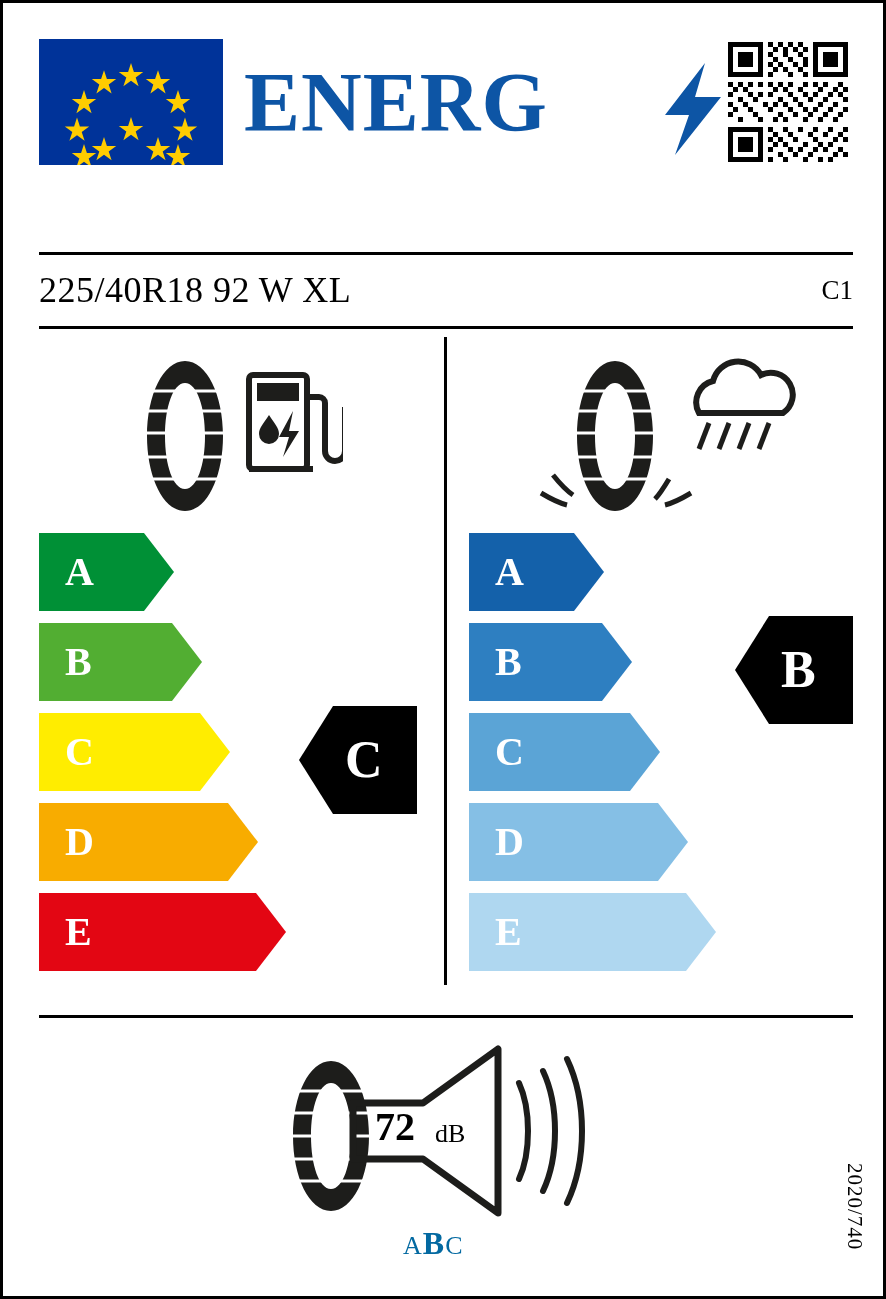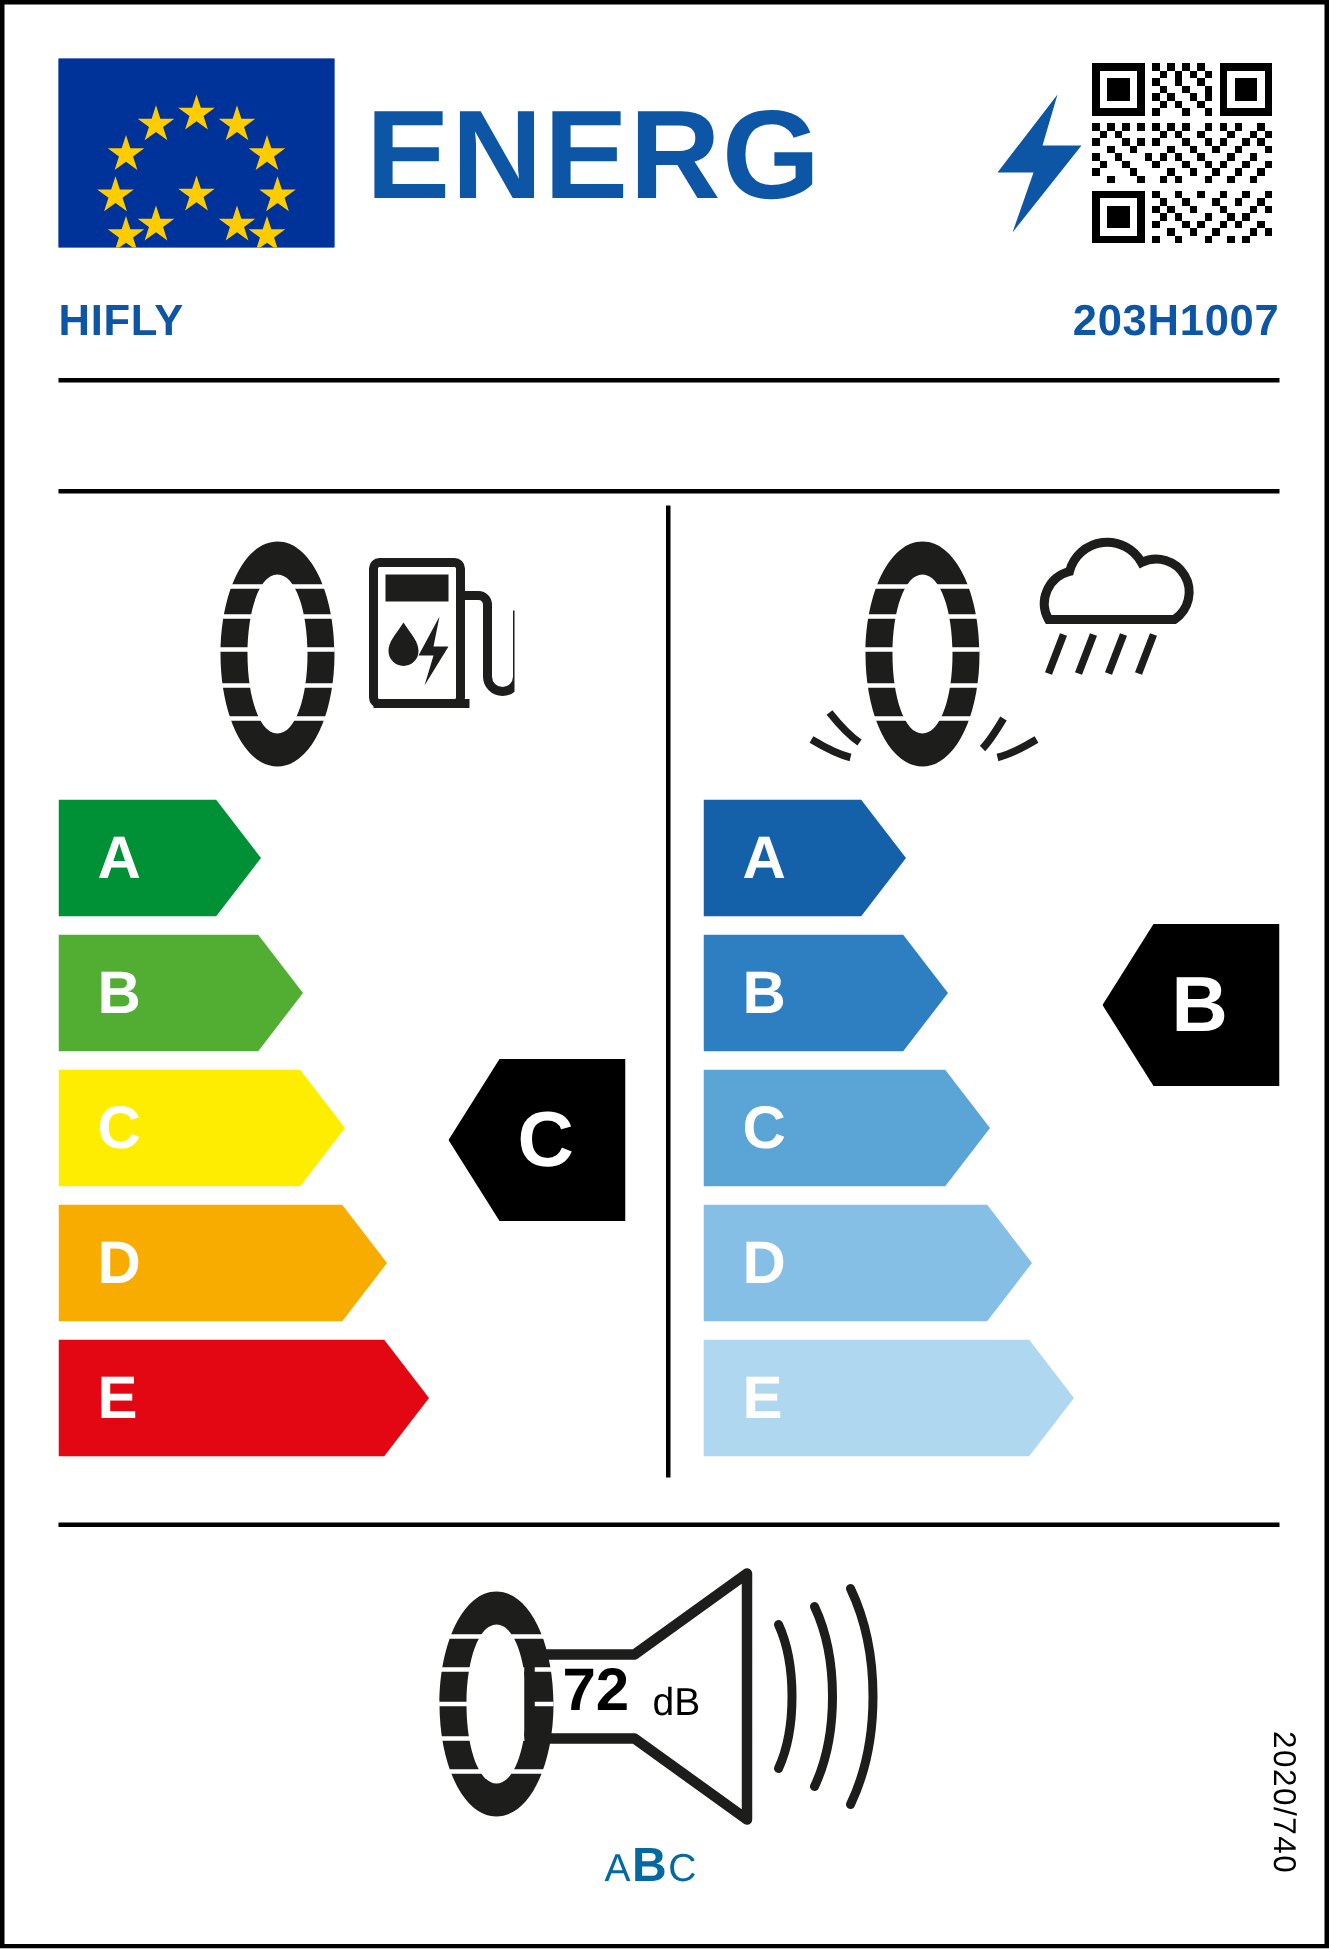--- a/index.html
+++ b/index.html
@@ -11,20 +11,21 @@
     font-family: "Liberation Sans", sans-serif;
   }
   .label {
     position: relative;
     width: 886px;
     height: 1299px;
     box-sizing: border-box;
     border: 3px solid #000;
     background: #fff;
     overflow: hidden;
+    font-family: Liberation Serif, serif;
   }
 
   
   .header {
     position: absolute;
     left: 36px;
     top: 34px;
     width: 814px;
     height: 130px;
   }
@@ -435,26 +436,26 @@
           <rect x="9" y="24" width="1" height="1"></rect>
             <rect x="12" y="24" width="1" height="1"></rect>
           <rect x="16" y="24" width="1" height="1"></rect>
             <rect x="19" y="24" width="1" height="1"></rect>
           <rect x="21" y="24" width="1" height="1"></rect>
         </g>
       </svg>
     </div>
   </div>
 
-  <div class="brand-row">
-    <div class="brand-name">HIFLY</div>
-    <div class="type-code">203H1007</div>
-  </div>
   <div class="hr-top"></div>
 
+  <div class="size-row">
+    <div class="tyre-size">225/40R18 92 W XL</div>
+    <div class="tyre-class">C1</div>
+  </div>
   <div class="hr-mid"></div>
 
   <div class="v-divider"></div>
 
   <div class="pictos left">
     <svg width="220" height="165" viewBox="0 0 220 165" aria-hidden="true">
 
       <g fill="#1d1d1b">
         <path d="M62,8 C40,8 24,42 24,83 C24,124 40,158 62,158 C84,158 100,124 100,83 C100,42 84,8 62,8 Z
                  M62,30 C74,30 82,54 82,83 C82,112 74,136 62,136 C50,136 42,112 42,83 C42,54 50,30 62,30 Z"></path>

